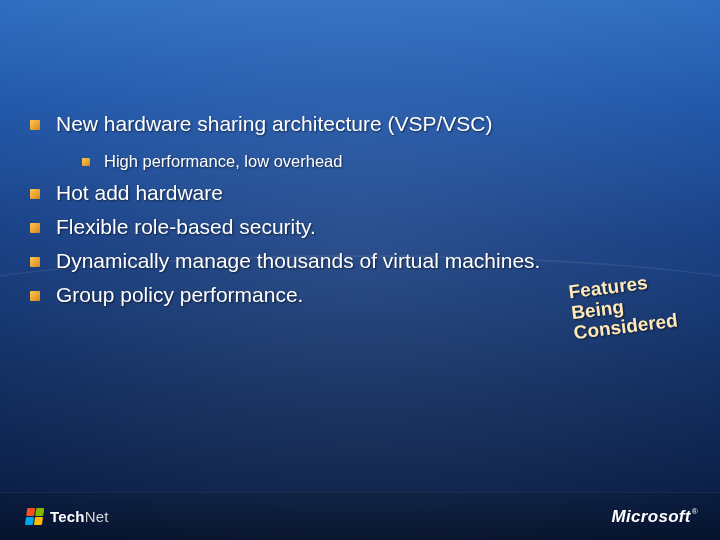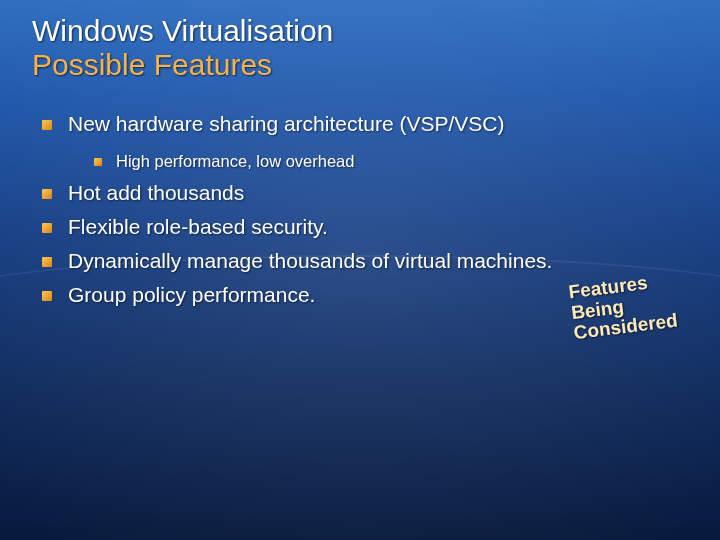--- a/index.html
+++ b/index.html
@@ -66,21 +66,21 @@
   }
   .title-line2 {
     font-size: 30px;
     font-weight: 400;
     color: #f8b24a;
     text-shadow: 1px 1px 2px rgba(0,0,0,0.6);
     line-height: 1.12;
   }
   .content {
     position: absolute;
-    left: 40px;
+    left: 28px;
     top: 112px;
     right: 48px;
   }
   ul.lvl1 {
     list-style: none;
     margin: 0;
     padding: 0;
   }
   ul.lvl1 > li {
     position: relative;
@@ -166,41 +166,51 @@
     letter-spacing: .3px;
   }
   .ms .reg { font-size: 8px; vertical-align: top; font-style: normal; font-weight:400; padding-left:1px; }
 </style>
 </head>
 <body>
 
 <div class="slide">
   <div class="arc"></div>
 
-  <div class="title-block">
-    <div class="title-line1">Windows Virtualisation</div>
-    <div class="title-line2">Possible Features</div>
-  </div>
 
   <div class="content">
     <ul class="lvl1">
       <li>
         <span>New hardware sharing architecture (VSP/VSC)</span>
         <ul class="lvl2">
           <li><span>High performance, low overhead</span></li>
         </ul>
       </li>
       <li>
-        <span>Hot add thousands</span>
+        <span>Hot add hardware</span>
       </li>
       <li><span>Flexible role-based security.</span></li>
       <li><span>Dynamically manage thousands of virtual machines.</span></li>
       <li><span>Group policy performance.</span></li>
     </ul>
   </div>
 
   <div class="stamp">
     <div>Features</div>
     <div>Being</div>
     <div>Considered</div>
   </div>
 
+  <div class="footer">
+    <div class="technet">
+      <div class="technet-flag">
+        <span class="f1"></span>
+          <span class="f2"></span>
+          <span class="f3"></span>
+          <span class="f4"></span>
+      </div>
+      <div class="technet-text"><b>Tech</b><span>Net</span></div>
+    </div>
+    <div class="ms">
+      <span>Microsoft</span><span class="reg">®</span>
+    </div>
+  </div>
 </div>
 
 </body></html>

